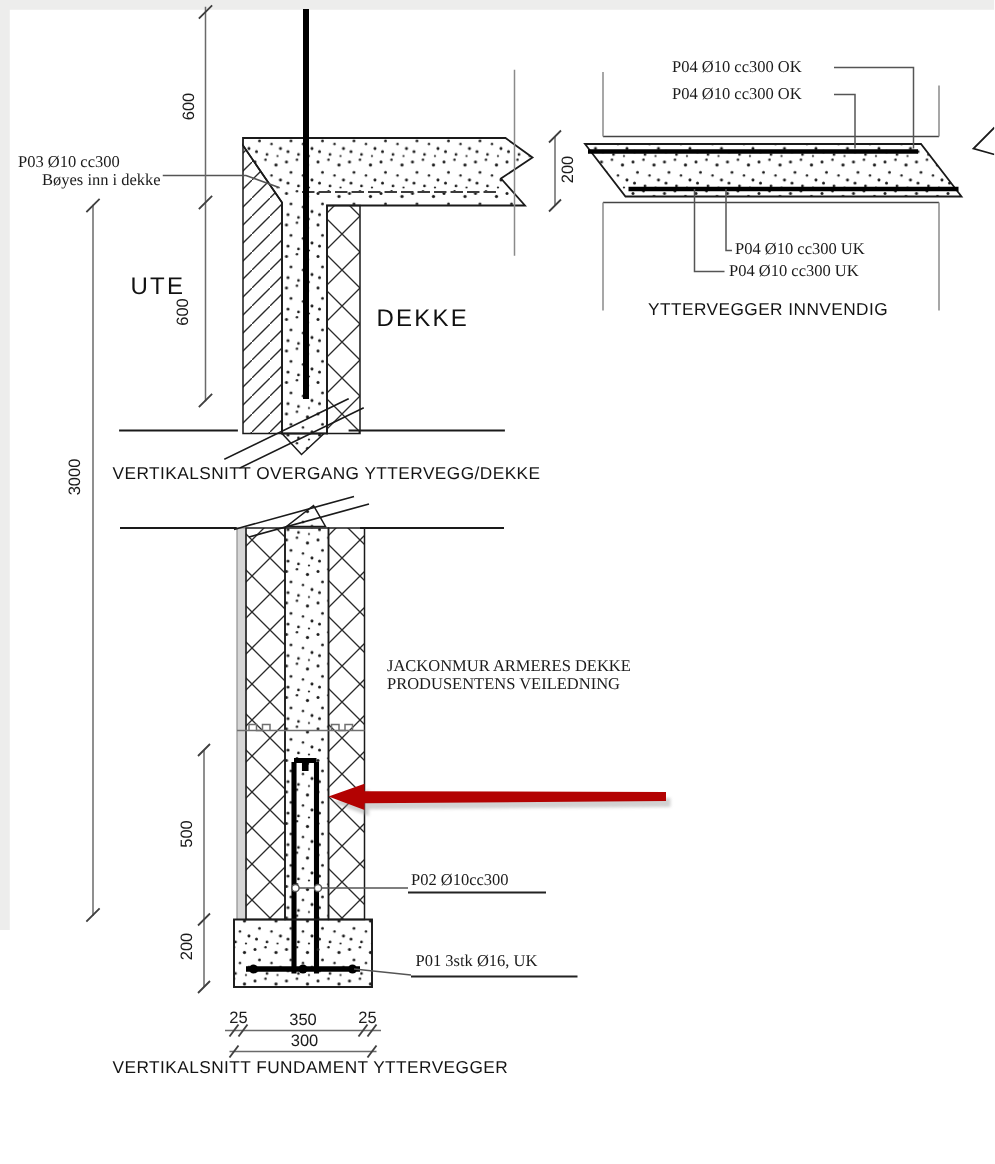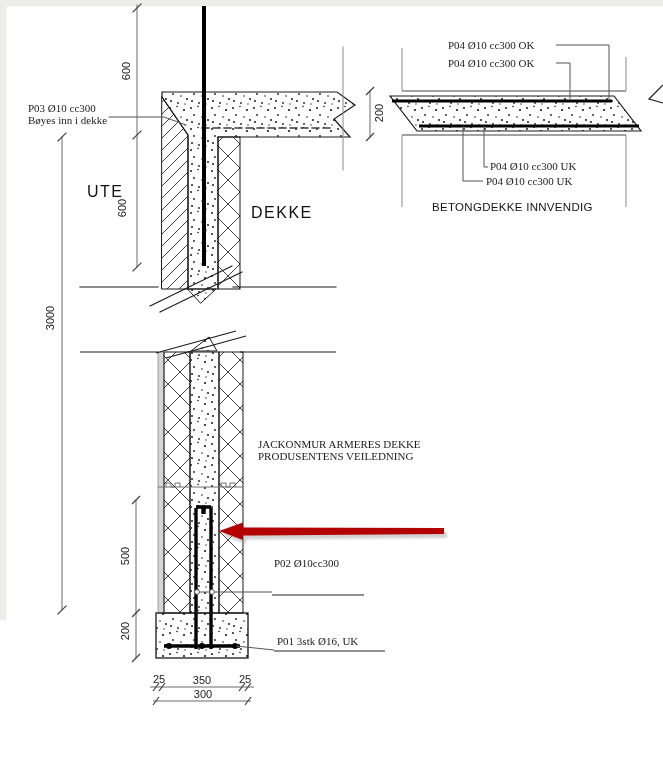--- a/index.html
+++ b/index.html
@@ -166,41 +166,43 @@
           <path d="M245,705 L251,697"></path>
       </g>
 
       <g>
         <path d="M219,531 L243,522.5 L243,527.5 L444,528 L444,534 L243,535.5 L243,540 Z" transform="translate(3,4)" fill="#9a9a9a" opacity="0.45" filter="url(#soft)"></path>
         <path d="M219,531 L243,522.5 L243,527.5 L444,528 L444,534 L243,535.5 L243,540 Z" fill="#b30202"></path>
       </g>
     </g>
   </svg>
 
-  <div class="lbl" style="left:28px;top:102px">P03 Ø10 cc300</div>
+  <div class="lbl" style="left:12px;top:102px">P03 Ø10 cc300</div>
   <div class="lbl" style="left:28px;top:114px">Bøyes inn i dekke</div>
   <div class="big" style="left:87px;top:183px">UTE</div>
   <div class="big" style="left:251px;top:204px">DEKKE</div>
+  <div class="cap" style="left:75px;top:310px">VERTIKALSNITT OVERGANG YTTERVEGG/DEKKE</div>
 
   <div class="vdim" style="left:126px;top:71px">600</div>
   <div class="vdim" style="left:122px;top:208px">600</div>
   <div class="vdim" style="left:50px;top:318px">3000</div>
 
   <div class="lbl" style="left:448px;top:39px">P04 Ø10 cc300 OK</div>
   <div class="lbl" style="left:448px;top:57px">P04 Ø10 cc300 OK</div>
   <div class="lbl" style="left:490px;top:160px">P04 Ø10 cc300 UK</div>
   <div class="lbl" style="left:486px;top:175px">P04 Ø10 cc300 UK</div>
   <div class="vdim" style="left:379px;top:113px">200</div>
-  <div class="cap" style="left:432px;top:201px">BETONGDEKKE INNVENDIG</div>
+  <div class="cap" style="left:432px;top:201px">YTTERVEGGER INNVENDIG</div>
 
   <div class="lbl" style="left:258px;top:438px">JACKONMUR ARMERES DEKKE</div>
   <div class="lbl" style="left:258px;top:450px">PRODUSENTENS VEILEDNING</div>
   <div class="vdim" style="left:125px;top:556px">500</div>
   <div class="vdim" style="left:125px;top:631px">200</div>
-  <div class="lbl" style="left:274px;top:557px">P02 Ø10cc300</div>
+  <div class="lbl" style="left:274px;top:581px">P02 Ø10cc300</div>
   <div class="lbl" style="left:277px;top:635px">P01 3stk Ø16, UK</div>
 
   <div class="hdim" style="left:159px;top:679px">25</div>
   <div class="hdim" style="left:202px;top:680px">350</div>
   <div class="hdim" style="left:245px;top:679px">25</div>
   <div class="hdim" style="left:203px;top:694px">300</div>
+  <div class="cap" style="left:75px;top:706px">VERTIKALSNITT FUNDAMENT YTTERVEGGER</div>
 
 </div>
 
 </body></html>

